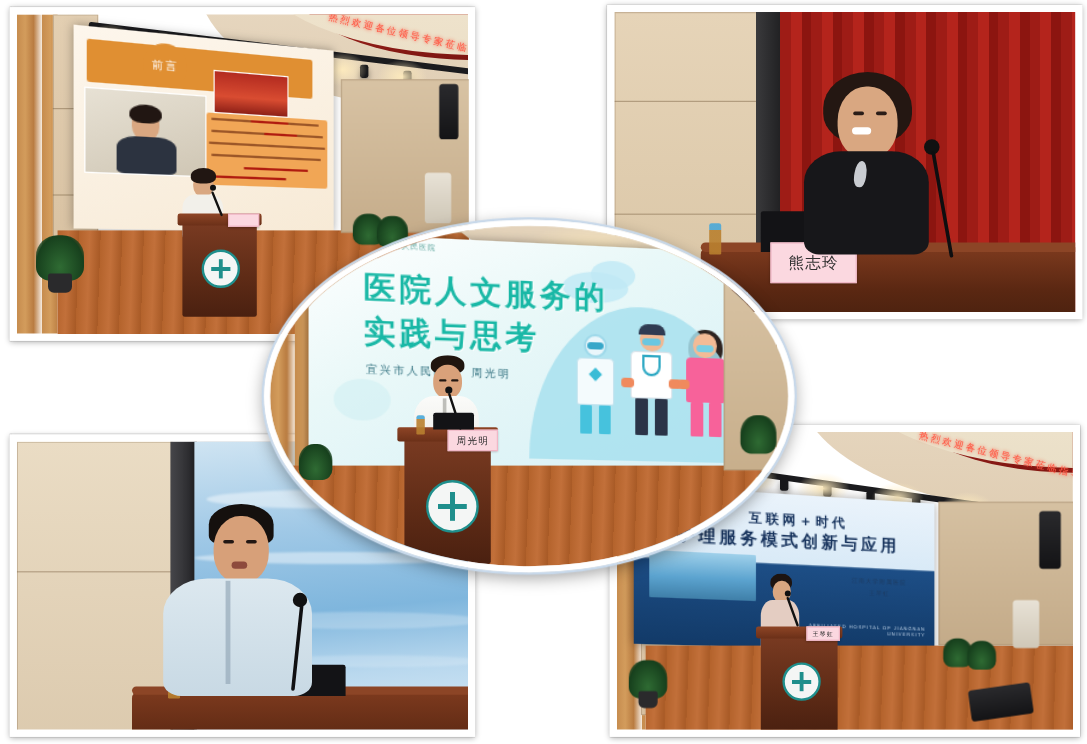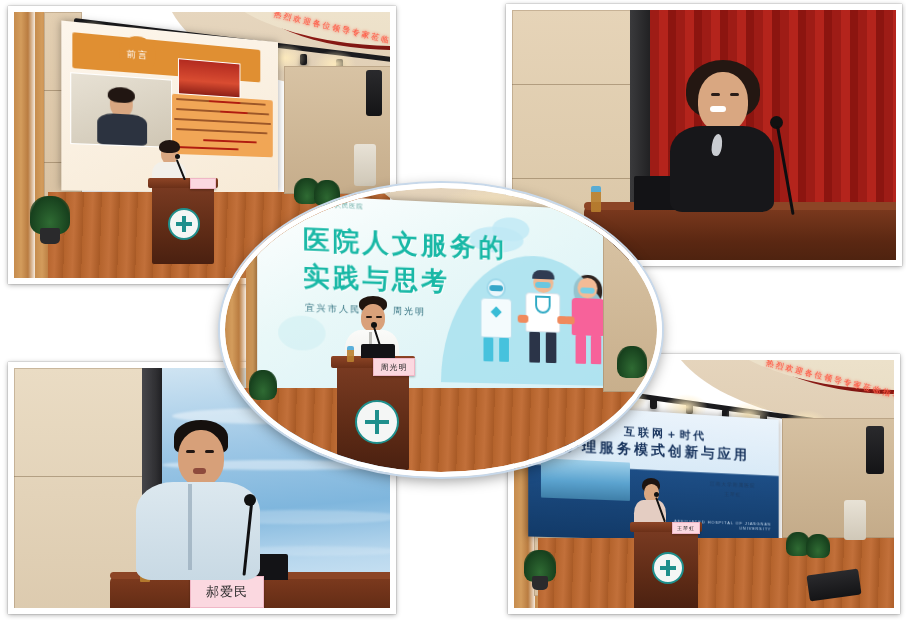--- a/index.html
+++ b/index.html
@@ -431,20 +431,21 @@
       <div style="position:absolute;left:138px;top:196px;width:258px;height:4px;background:rgba(255,255,255,0.55);"></div>
 
       <div style="position:absolute;left:72px;top:196px;width:324px;height:66px;
                   background:linear-gradient(180deg,#7d3a1e,#5a2712 55%,#47200e);border-radius:6px 6px 0 0;"></div>
       <div style="position:absolute;left:72px;top:192px;width:324px;height:8px;background:#8c4526;border-radius:4px;"></div>
 
       <div class="laptop" style="left:122px;top:166px;width:112px;height:34px;"></div>
       <div style="position:absolute;left:222px;top:178px;width:5px;height:5px;background:#3f3f44;border-radius:50%;"></div>
       <div class="bottle" style="left:79px;top:176px;width:10px;height:26px;"></div>
 
+      <div class="nameplate" style="left:130px;top:192px;width:70px;height:32px;font-size:13px;color:#2f2f2f;">熊志玲</div>
 
       <div class="person" style="left:148px;top:50px;width:130px;height:150px;">
         <div class="hair" style="left:26px;top:0px;width:74px;height:60px;background:#241712;border-radius:50% 50% 42% 42%;"></div>
         <div class="head" style="left:38px;top:12px;width:50px;height:60px;"></div>
         <div style="position:absolute;left:50px;top:46px;width:16px;height:6px;background:#fff;border-radius:3px;"></div>
         <div style="position:absolute;left:51px;top:33px;width:9px;height:3px;background:#2a1d18;border-radius:2px;"></div>
         <div style="position:absolute;left:70px;top:33px;width:9px;height:3px;background:#2a1d18;border-radius:2px;"></div>
         <div class="torso" style="left:10px;top:66px;width:104px;height:86px;background:#17171a;"></div>
         <div style="position:absolute;left:52px;top:74px;width:10px;height:22px;background:#c9ccd1;border-radius:50% 50% 40% 40%;transform:rotate(8deg);"></div>
       </div>
@@ -469,21 +470,20 @@
       </div>
 
       <div style="position:absolute;left:96px;top:208px;width:292px;height:44px;
                   background:linear-gradient(180deg,#7d3a1e,#5a2712);border-radius:6px 6px 0 0;"></div>
       <div style="position:absolute;left:96px;top:204px;width:292px;height:7px;background:#8c4526;border-radius:4px;"></div>
 
       <div class="laptop" style="left:164px;top:186px;width:110px;height:26px;"></div>
       <div style="position:absolute;left:170px;top:192px;width:14px;height:4px;background:#c0342a;border-radius:1px;"></div>
       <div class="bottle" style="left:126px;top:192px;width:10px;height:22px;"></div>
 
-      <div class="nameplate" style="left:176px;top:208px;width:72px;height:30px;font-size:13px;">郝爱民</div>
 
       <div class="person" style="left:112px;top:52px;width:142px;height:160px;">
         <div class="hair" style="left:48px;top:0px;width:54px;height:34px;background:#15100e;border-radius:50% 50% 22% 22%;"></div>
         <div class="head" style="left:52px;top:10px;width:46px;height:56px;background:#d7a079;"></div>
         <div style="position:absolute;left:60px;top:30px;width:9px;height:3px;background:#221713;border-radius:2px;"></div>
         <div style="position:absolute;left:79px;top:30px;width:9px;height:3px;background:#221713;border-radius:2px;"></div>
         <div style="position:absolute;left:67px;top:48px;width:13px;height:6px;background:#8e4a3c;border-radius:3px;"></div>
         <div class="torso" style="left:10px;top:62px;width:124px;height:98px;background:linear-gradient(180deg,#dce8ef,#c8d9e4);"></div>
         <div style="position:absolute;left:62px;top:64px;width:4px;height:86px;background:rgba(150,170,185,0.7);"></div>
       </div>

